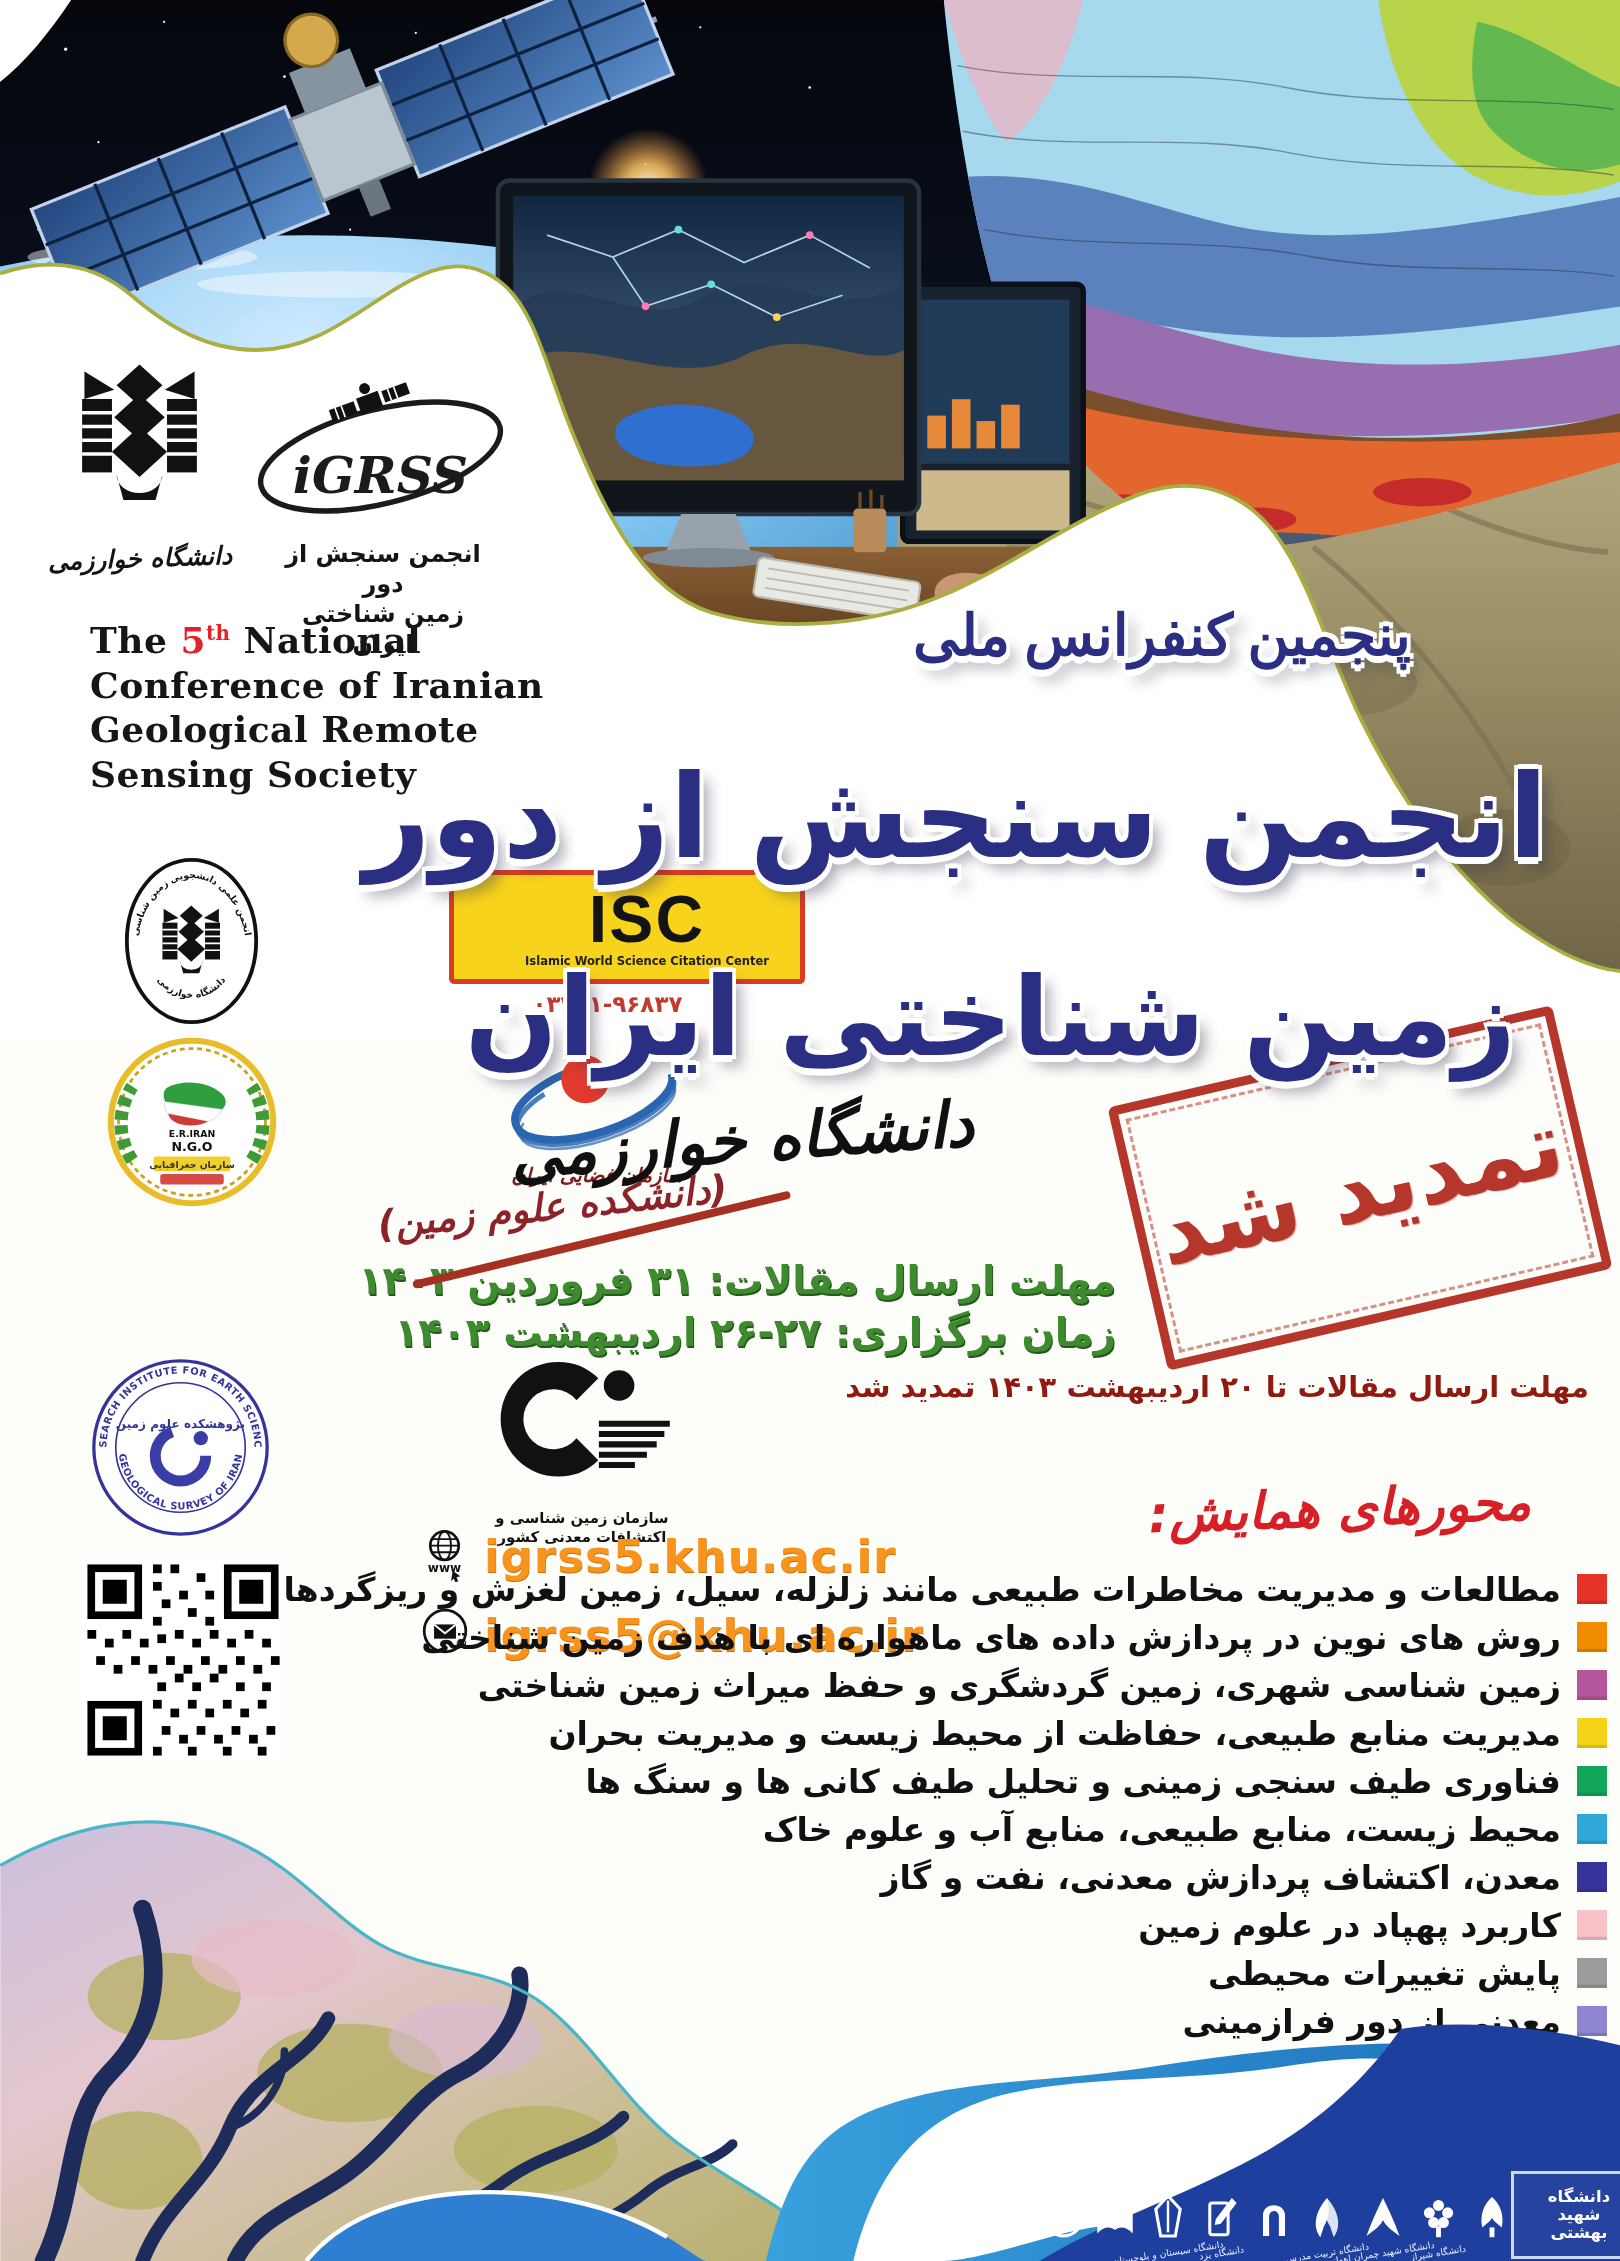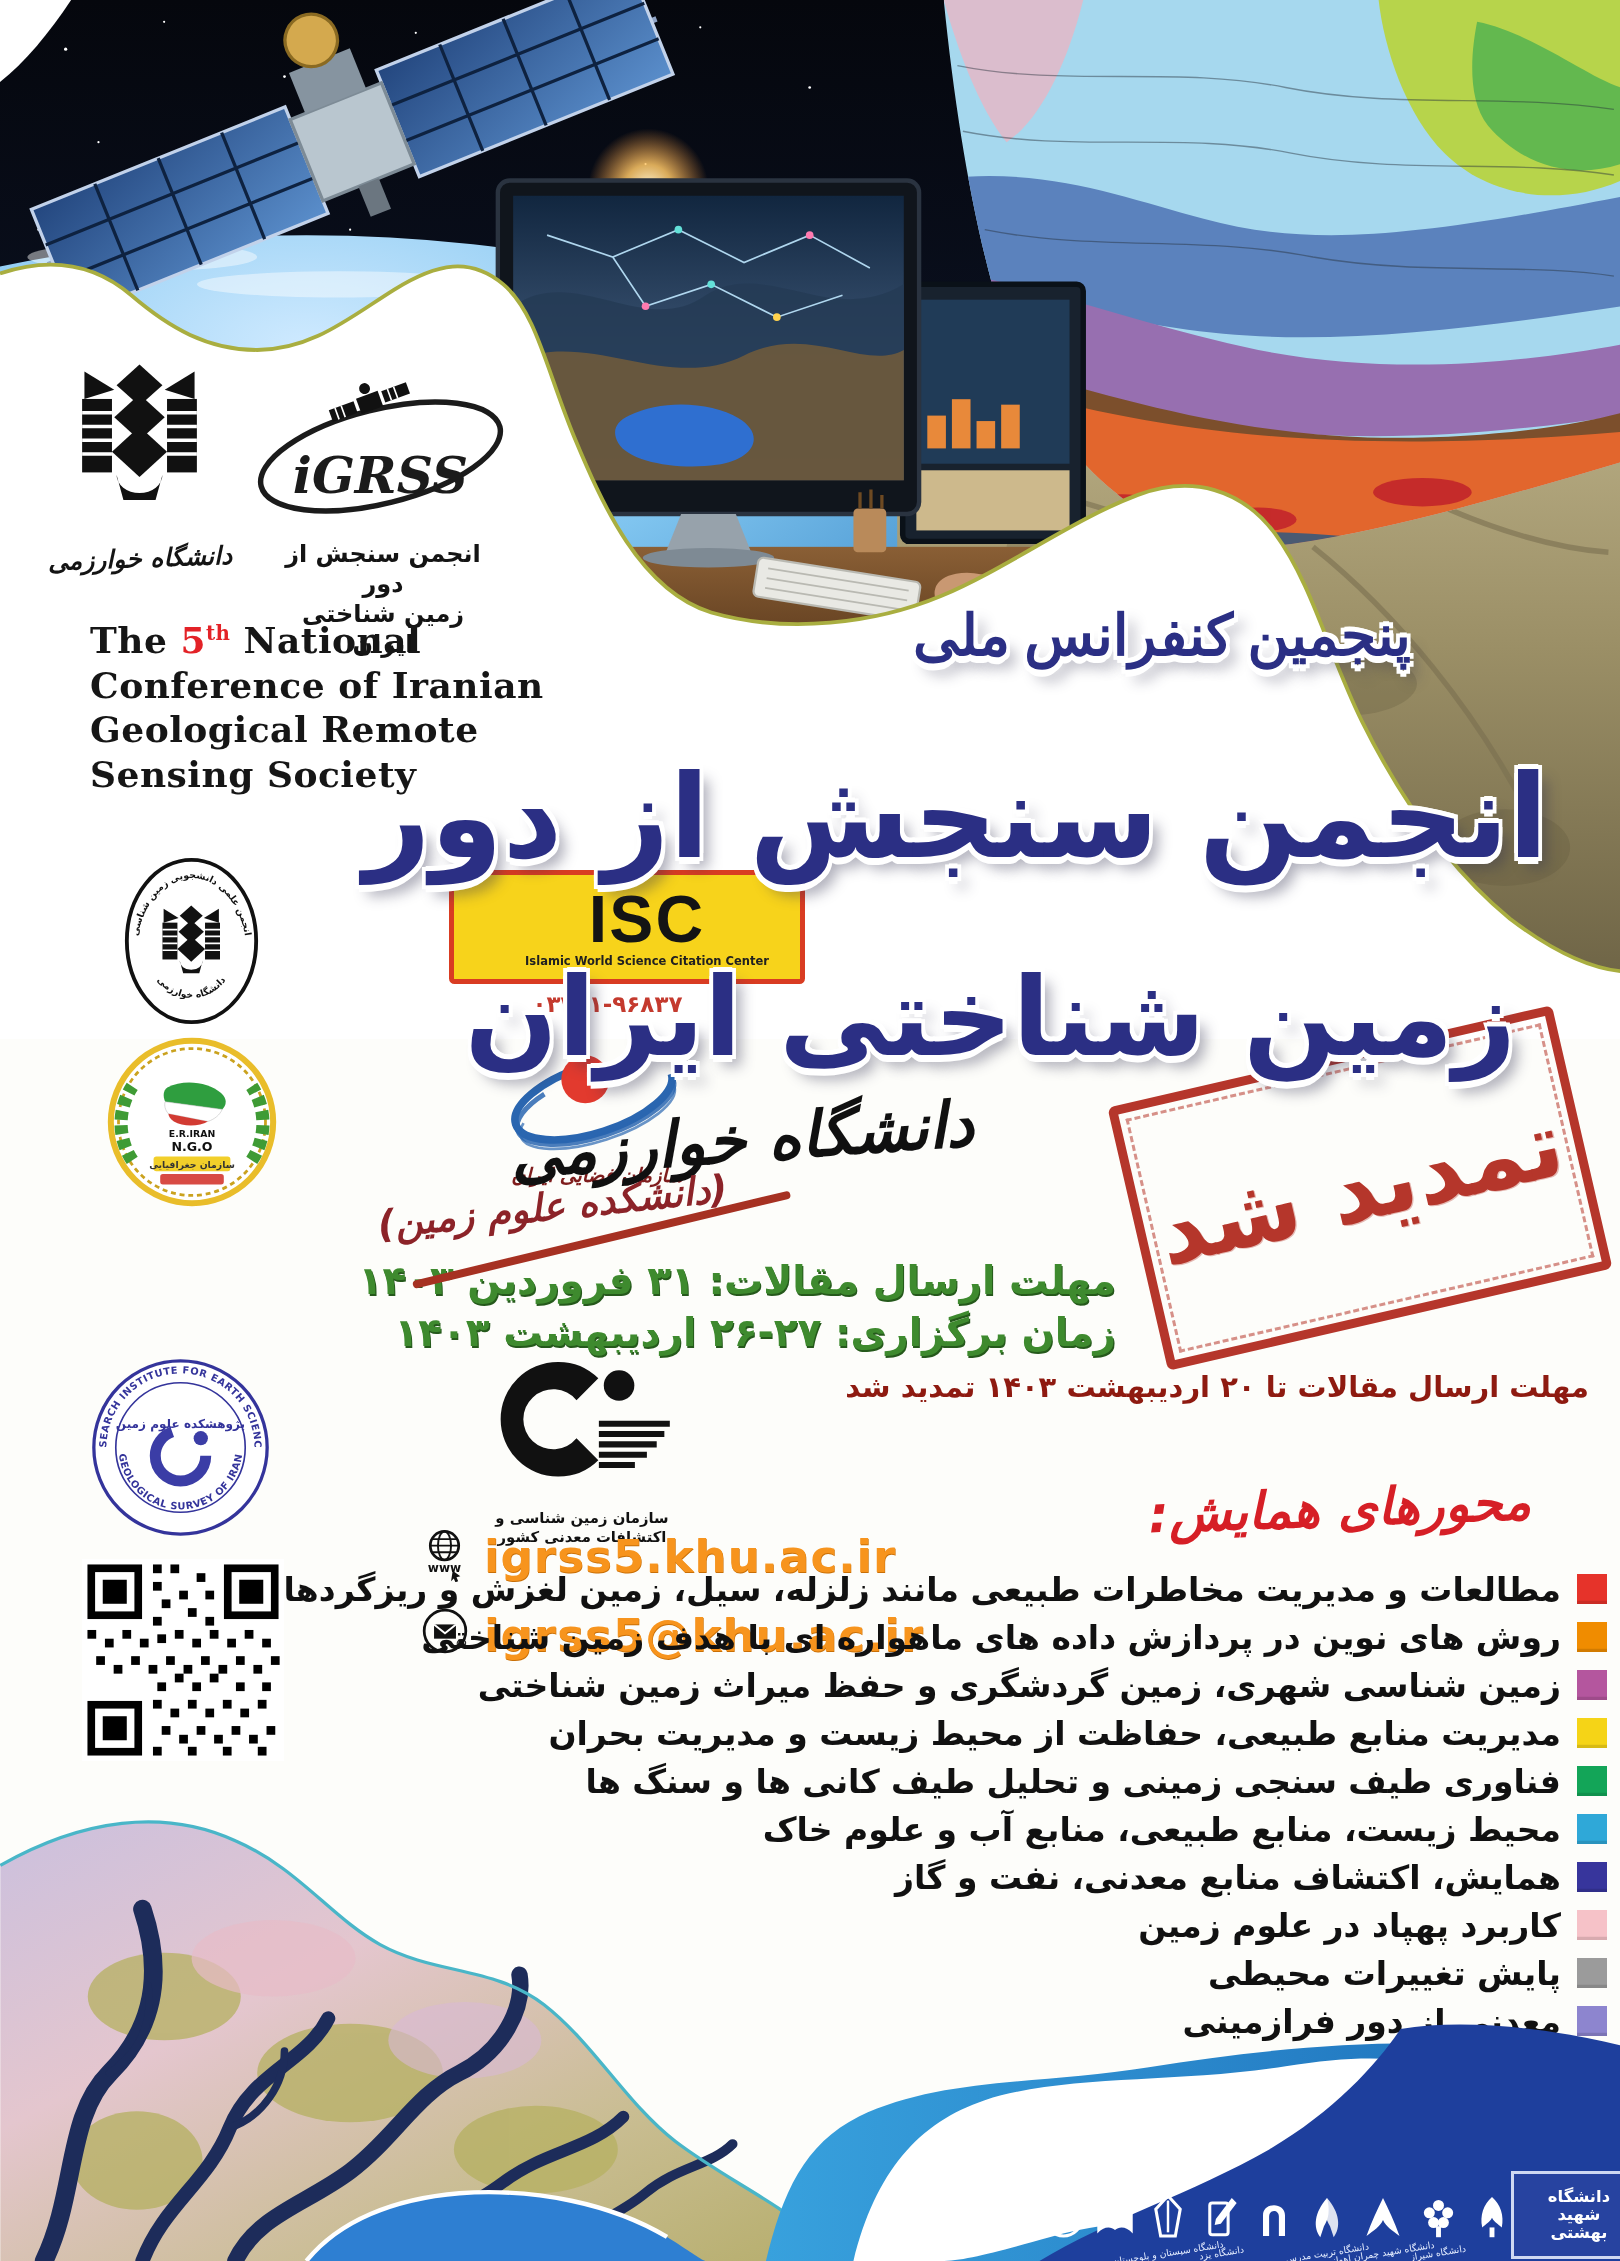--- a/index.html
+++ b/index.html
@@ -504,21 +504,21 @@
     <div class="topic">
         <span class="bullet" style="background: rgb(19, 165, 88);"></span>
         <span class="t">فناوری طیف سنجی زمینی و تحلیل طیف کانی ها و سنگ ها</span>
       </div>
     <div class="topic">
         <span class="bullet" style="background: rgb(47, 168, 216);"></span>
         <span class="t">محیط زیست، منابع طبیعی، منابع آب و علوم خاک</span>
       </div>
     <div class="topic">
         <span class="bullet" style="background: rgb(55, 53, 156);"></span>
-        <span class="t">همایش، اکتشاف منابع معدنی، نفت و گاز</span>
+        <span class="t">معدن، اکتشاف پردازش معدنی، نفت و گاز</span>
       </div>
     <div class="topic">
         <span class="bullet" style="background: rgb(246, 194, 200);"></span>
         <span class="t">کاربرد پهپاد در علوم زمین</span>
       </div>
     <div class="topic">
         <span class="bullet" style="background: rgb(155, 155, 155);"></span>
         <span class="t">پایش تغییرات محیطی</span>
       </div>
     <div class="topic">

